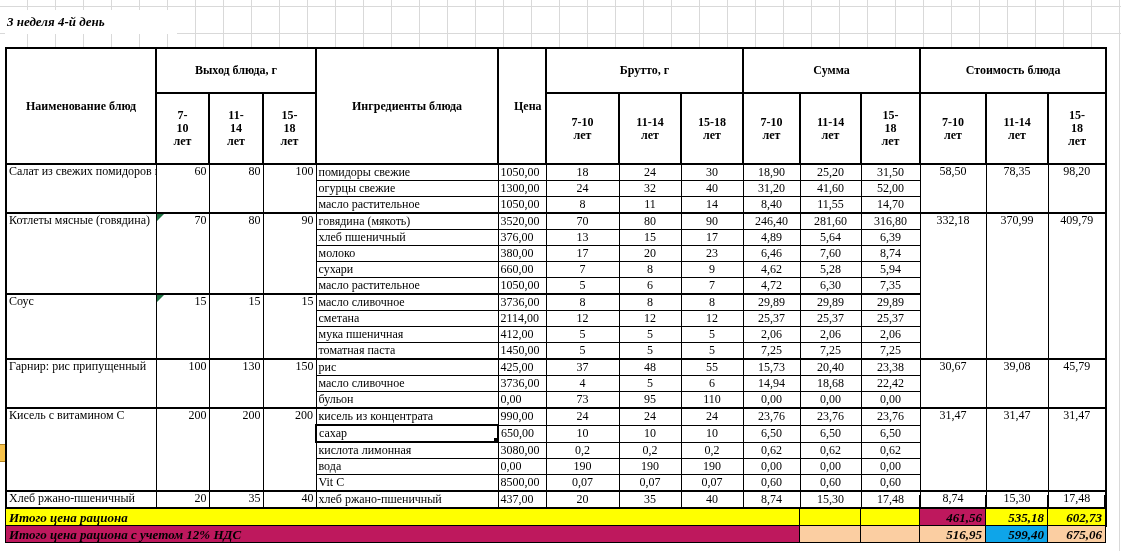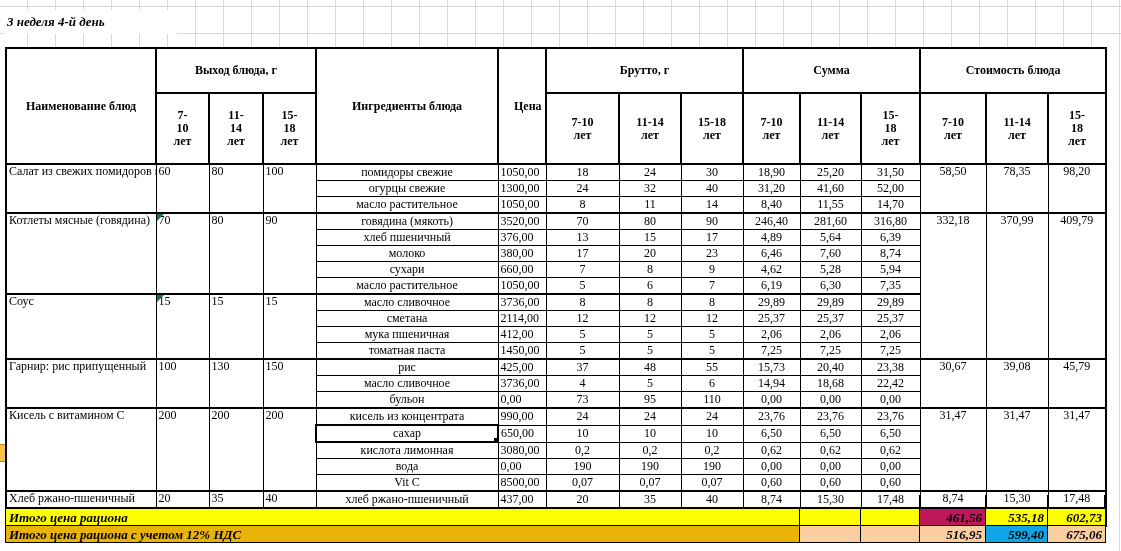--- a/index.html
+++ b/index.html
@@ -20,22 +20,22 @@
   table.main{position:absolute;left:5px;top:47px;width:1100px;border-collapse:collapse;
     table-layout:fixed;border:2px solid #000;font-size:12px;}
   table.main th{border:2px solid #000;font-weight:bold;text-align:center;vertical-align:middle;
     padding:15px;font-size:12px;line-height:13px;}
   tr.h1{height:33px;} tr.h2{height:36px;}
   table.main td{border:1px solid #000;height:15px;line-height:13px;padding:0 2px;
     overflow:hidden;white-space:nowrap;font-size:12px;}
   tr.dish-start td{border-top-width:2px;}
   td.gs{border-left-width:2px;}
   td.c-name{text-align:left;vertical-align:top;white-space:normal;line-height:13px;padding-top:1px;}
-  td.c-out{text-align:left;vertical-align:top;padding-top:1px;}
-  td.c-ing{text-align:center;}
+  td.c-out{text-align:right;vertical-align:top;padding-top:1px;}
+  td.c-ing{text-align:left;}
   td.c-price{text-align:left;padding-right:4px;}
   td.c-num{text-align:center;}
   td.c-cost{text-align:center;vertical-align:top;padding-top:1px;margin-left:44px;}
   tr.calories td{border-bottom-width:2px;height:16px;}
   td.cal-label{font-weight:bold;text-align:right;}
   
   td.flagged{position:relative;}
   td.flagged::before{content:"";position:absolute;left:0;top:0;width:0;height:0;
     border-top:7px solid #1f7244;border-right:7px solid transparent;}
   
@@ -193,21 +193,21 @@
           <td class="c-num gs">4,62</td>
           <td class="c-num">5,28</td>
           <td class="c-num">5,94</td>
         </tr>
         <tr>
           <td class="c-ing gs">масло растительное</td>
           <td class="c-price gs">1050,00</td>
           <td class="c-num gs">5</td>
           <td class="c-num">6</td>
           <td class="c-num">7</td>
-          <td class="c-num gs">6,19</td>
+          <td class="c-num gs">4,72</td>
           <td class="c-num">6,30</td>
           <td class="c-num">7,35</td>
         </tr>
         <tr class="dish-start">
           <td class="c-name" rowspan="4">Соус</td>
           <td class="c-out gs flagged" rowspan="4">15</td>
           <td class="c-out" rowspan="4">15</td>
           <td class="c-out" rowspan="4">15</td>
           <td class="c-ing gs">масло сливочное</td>
           <td class="c-price gs">3736,00</td>
@@ -396,21 +396,21 @@
     <tbody>
         <tr>
       <td class="t-label" style="background: rgb(255, 255, 0);">Итого цена рациона</td>
       <td style="background: rgb(255, 255, 0);"></td>
       <td style="background: rgb(255, 255, 0);"></td>
       <td class="t-val" style="background: #be185d;">461,56</td>
       <td class="t-val" style="background: rgb(255, 255, 0);">535,18</td>
       <td class="t-val" style="background: rgb(255, 255, 0);">602,73</td>
     </tr>
     <tr>
-      <td class="t-label" style="background: #eab308;">Итого цена рациона с учетом 12% НДС</td>
+      <td class="t-label" style="background: #be185d;">Итого цена рациона с учетом 12% НДС</td>
       <td style="background: rgb(251, 206, 162);"></td>
       <td style="background: rgb(251, 206, 162);"></td>
       <td class="t-val" style="background: rgb(251, 206, 162);">516,95</td>
       <td class="t-val" style="background: #0ea5e9;">599,40</td>
       <td class="t-val" style="background: rgb(251, 206, 162);">675,06</td>
     </tr>
   </tbody>
     </table>
 </div>
 

